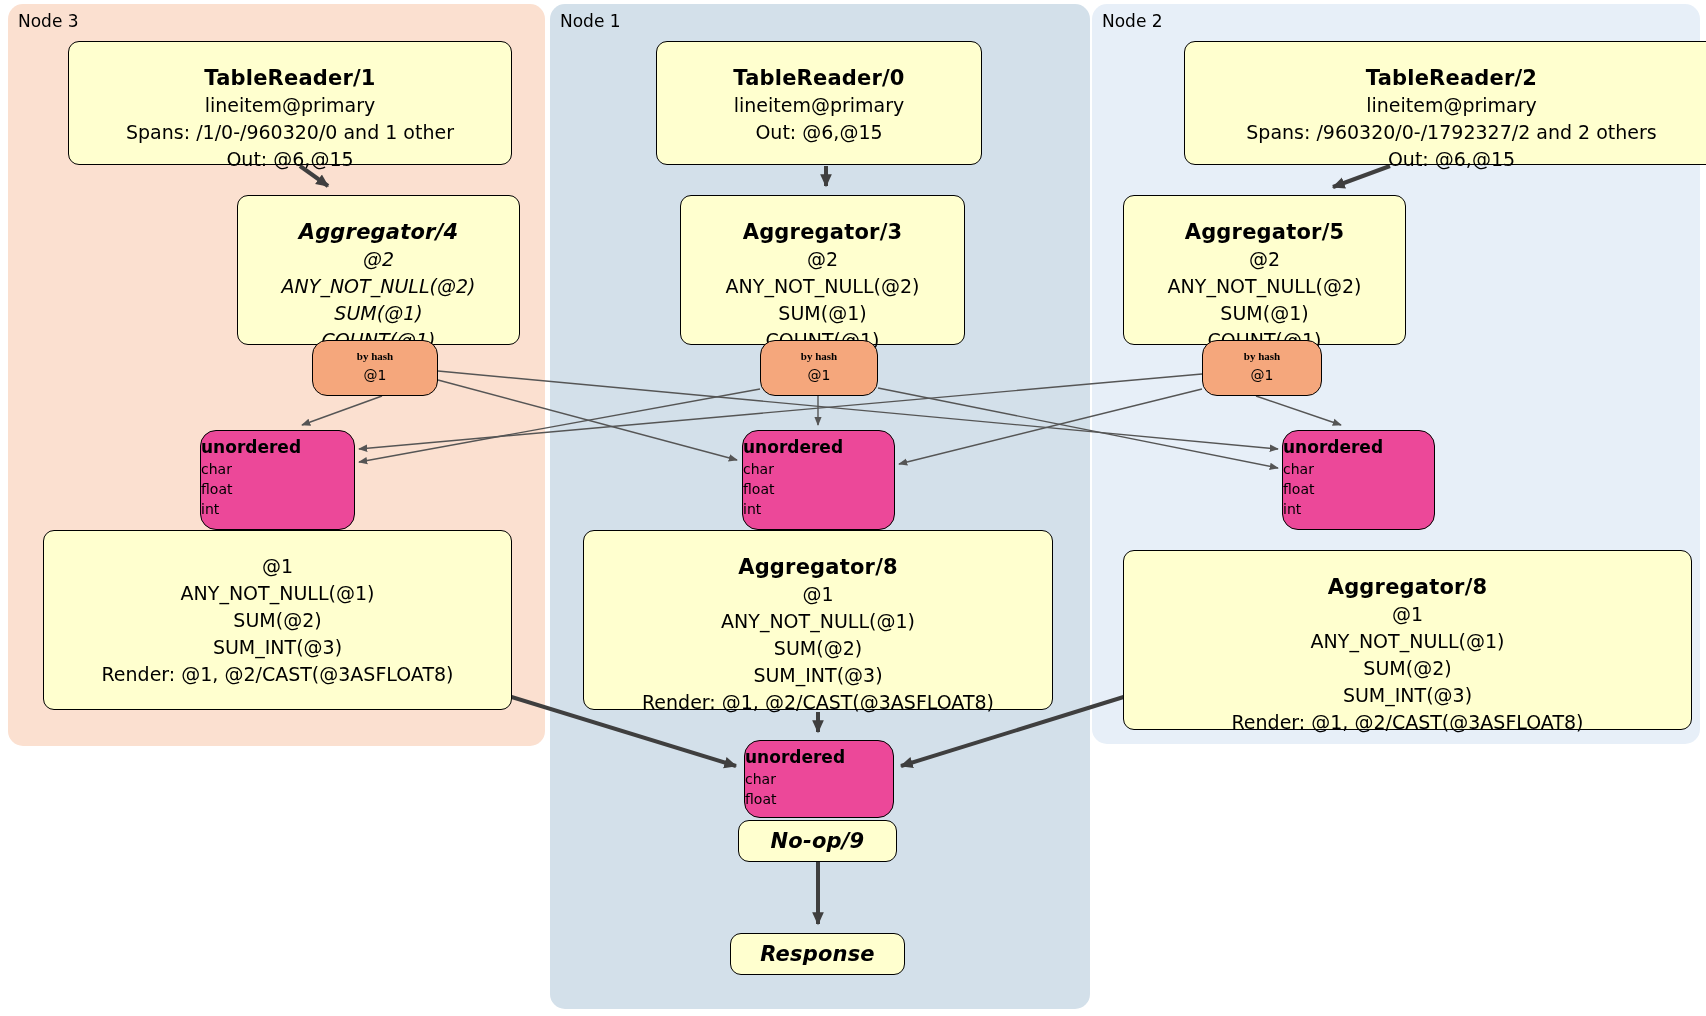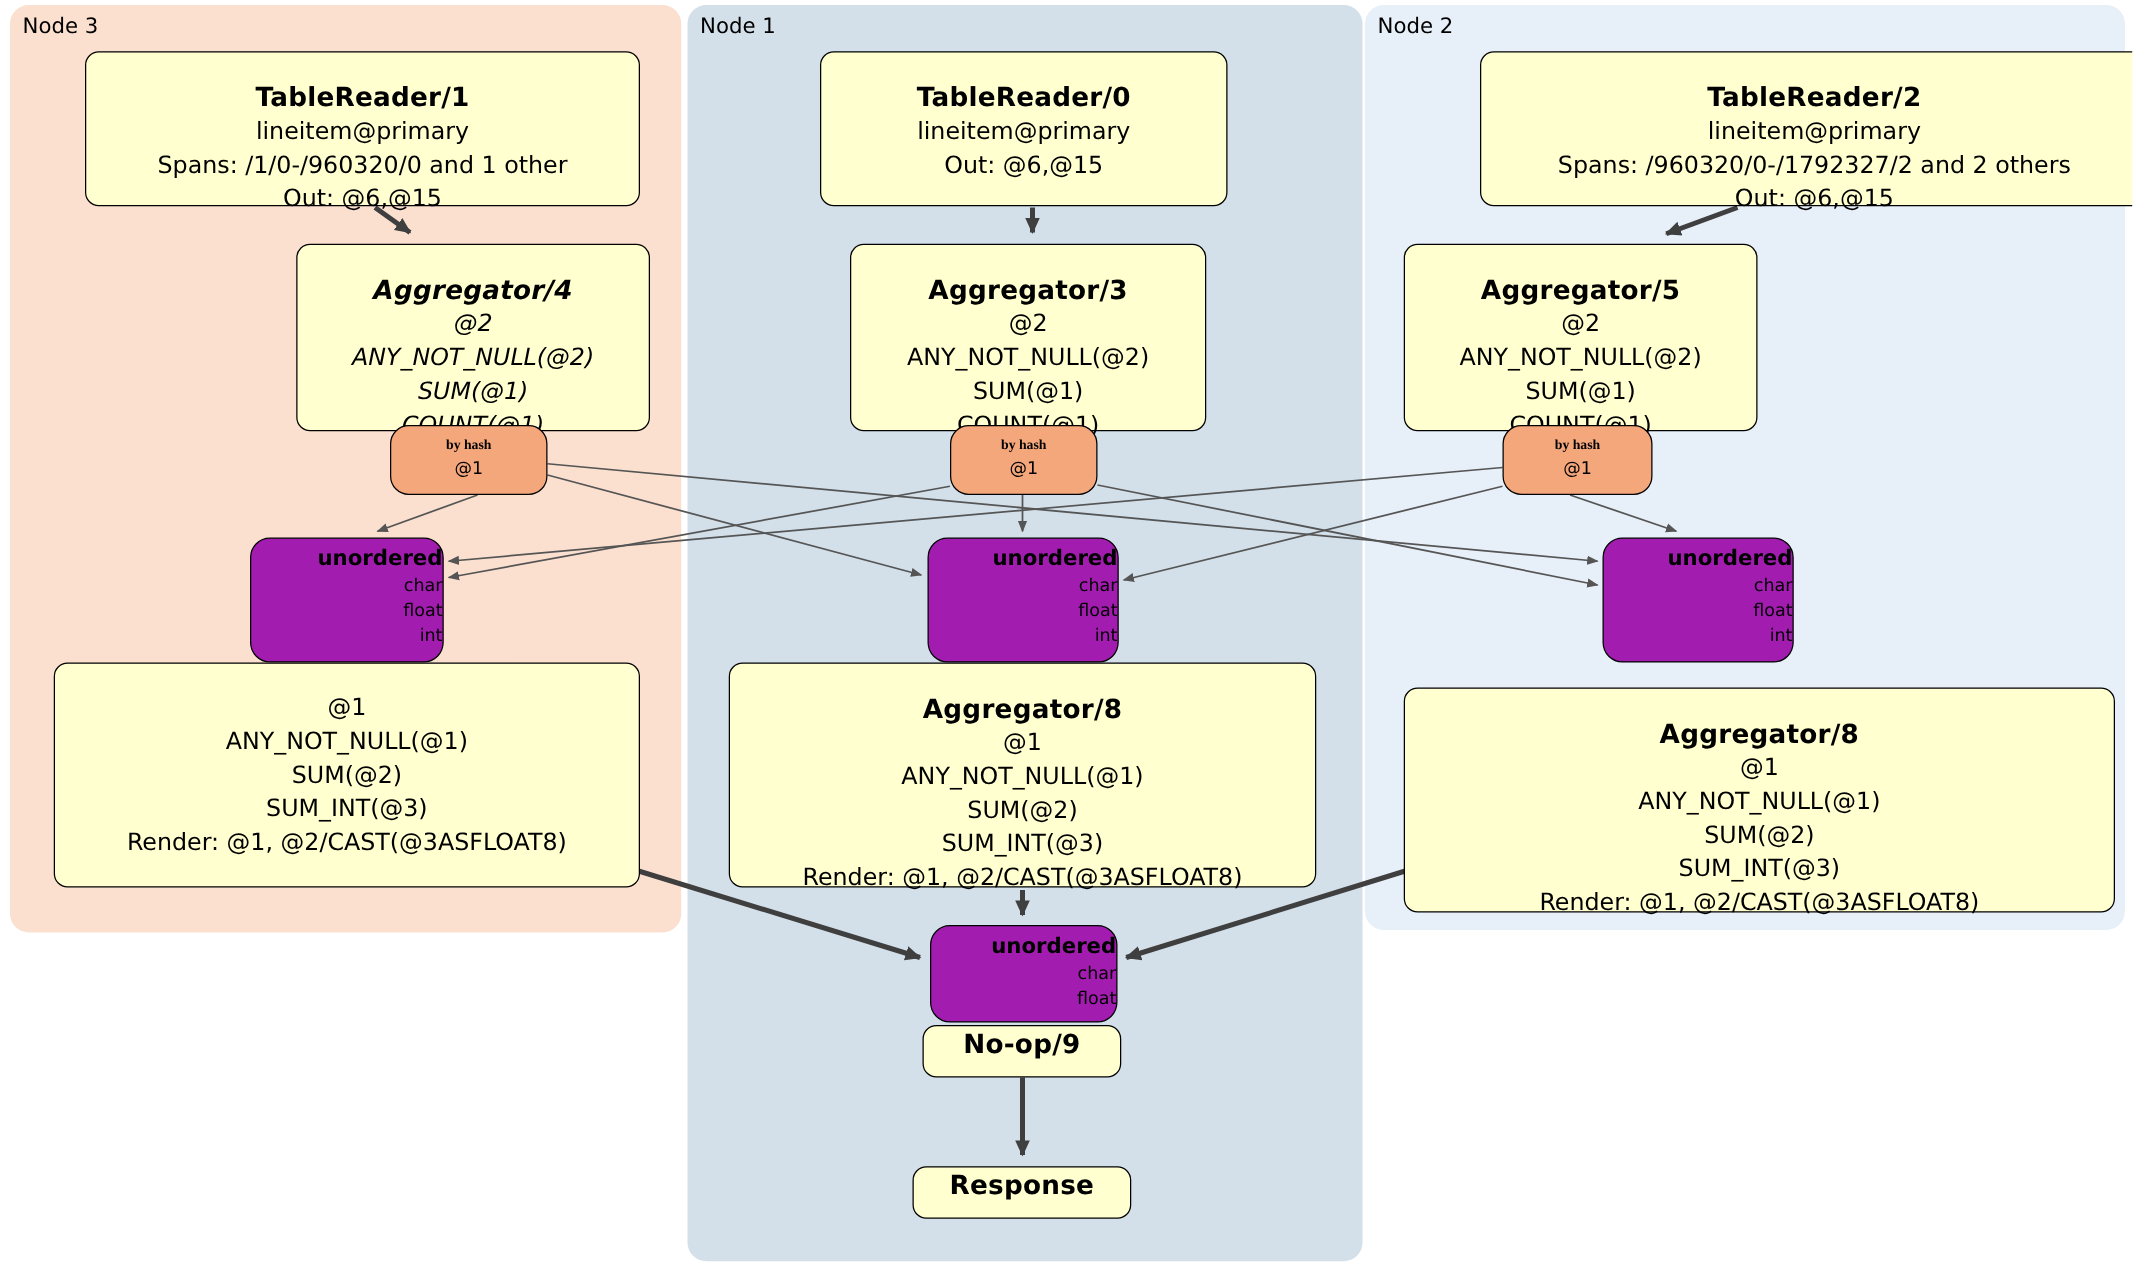--- a/index.html
+++ b/index.html
@@ -9,30 +9,30 @@
   }
   .panel{position:absolute;border-radius:15px;z-index:0;}
   .panel-label{font-size:17px;padding:7px 0 0 10px;}
   .edges{position:absolute;left:0;top:0;z-index:1;}
   .op{
     position:absolute;background:#ffffcf;border:1.6px solid #000;border-radius:11px;
     text-align:center;z-index:2;box-sizing:border-box;padding-top:22px;
   }
   .op-title{font-weight:bold;font-size:21px;line-height:28px;letter-spacing:.2px;}
   .op-line{font-size:19px;line-height:27px;white-space:nowrap;}
-  .op--label{display:flex;align-items:flex-start;justify-content:center;padding-top:0;}
+  .op--label{display:flex;align-items:center;justify-content:center;padding-top:0;font-style:italic;}
   .hash{
     position:absolute;background:#f5a77c;border:1.6px solid #000;border-radius:15px;
     text-align:center;z-index:3;box-sizing:border-box;padding-top:4px;
   }
   .hash-title{font-weight:bold;font-size:11px;line-height:22px;font-family:Liberation Serif, serif;}
   .hash-sub{font-size:14px;line-height:17px;}
   .sync{
-    position:absolute;background:#a21caf;border:1.6px solid #000;border-radius:16px;
-    text-align:right;z-index:2;box-sizing:border-box;padding-top:5px;
+    position:absolute;background:#ec4899;border:1.6px solid #000;border-radius:16px;
+    text-align:left;z-index:2;box-sizing:border-box;padding-top:5px;
   }
   .sync-title{font-weight:bold;font-size:17px;line-height:23px;}
   .sync-item{font-size:14px;line-height:20px;}
 </style>
 </head>
 <body>
 
 <div class="canvas">
 
   <div class="panel" style="left:8px;top:4px;width:537px;height:742px;background:#fbe0d0;">

